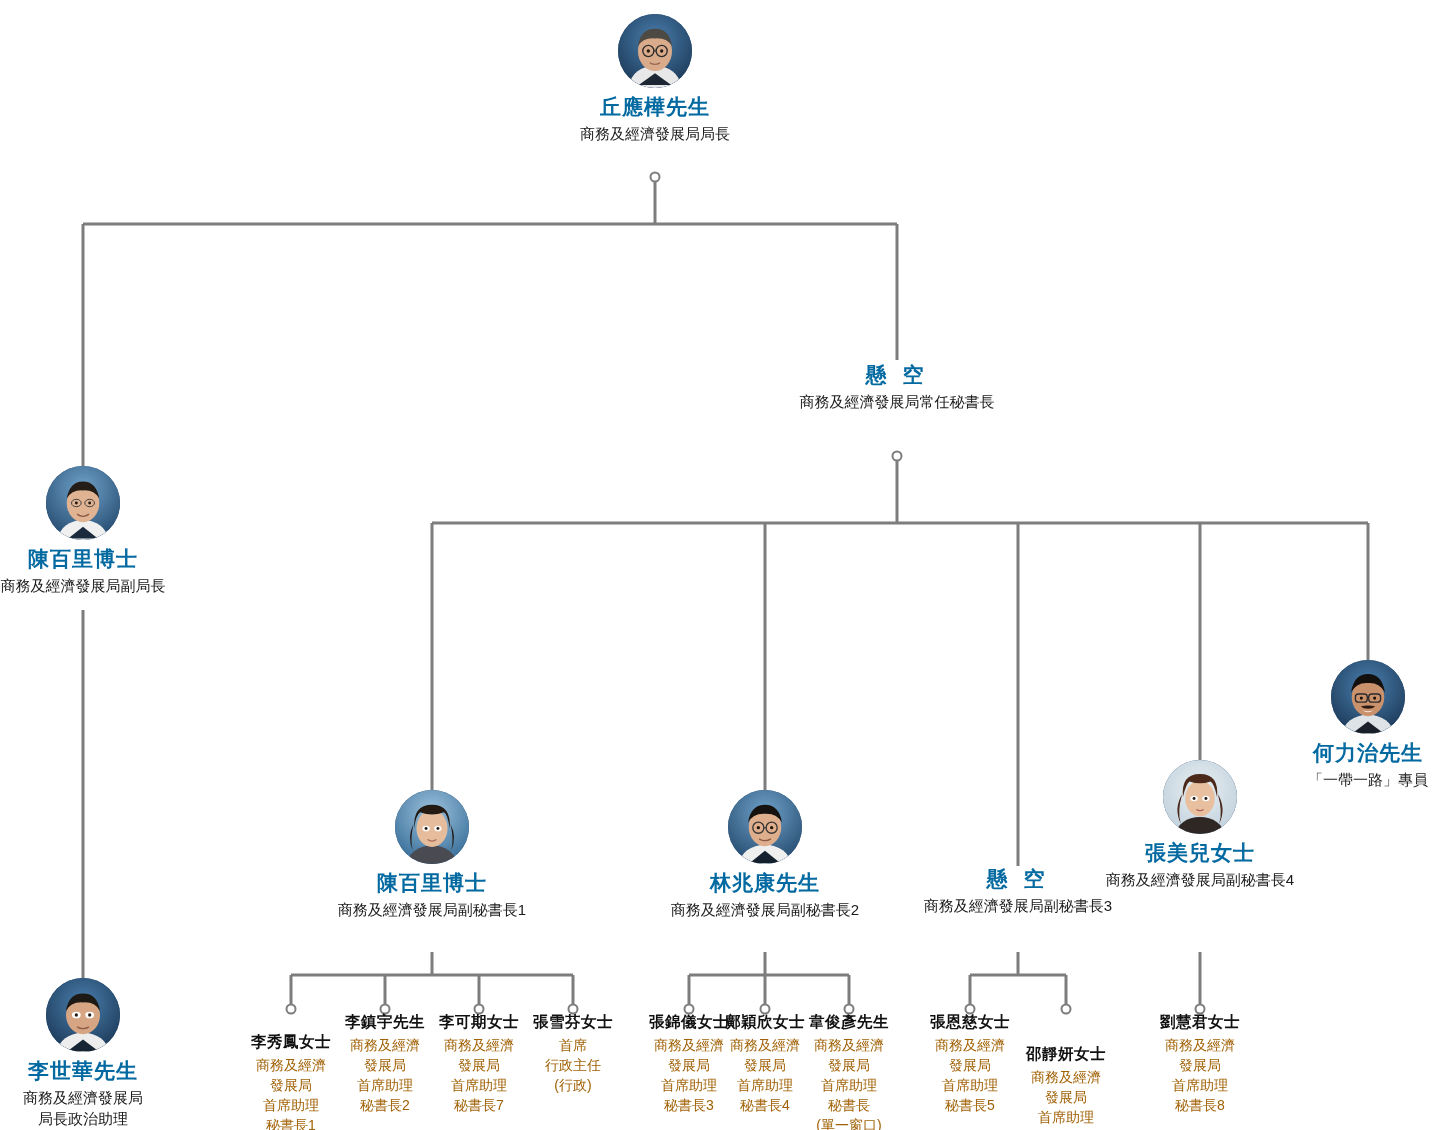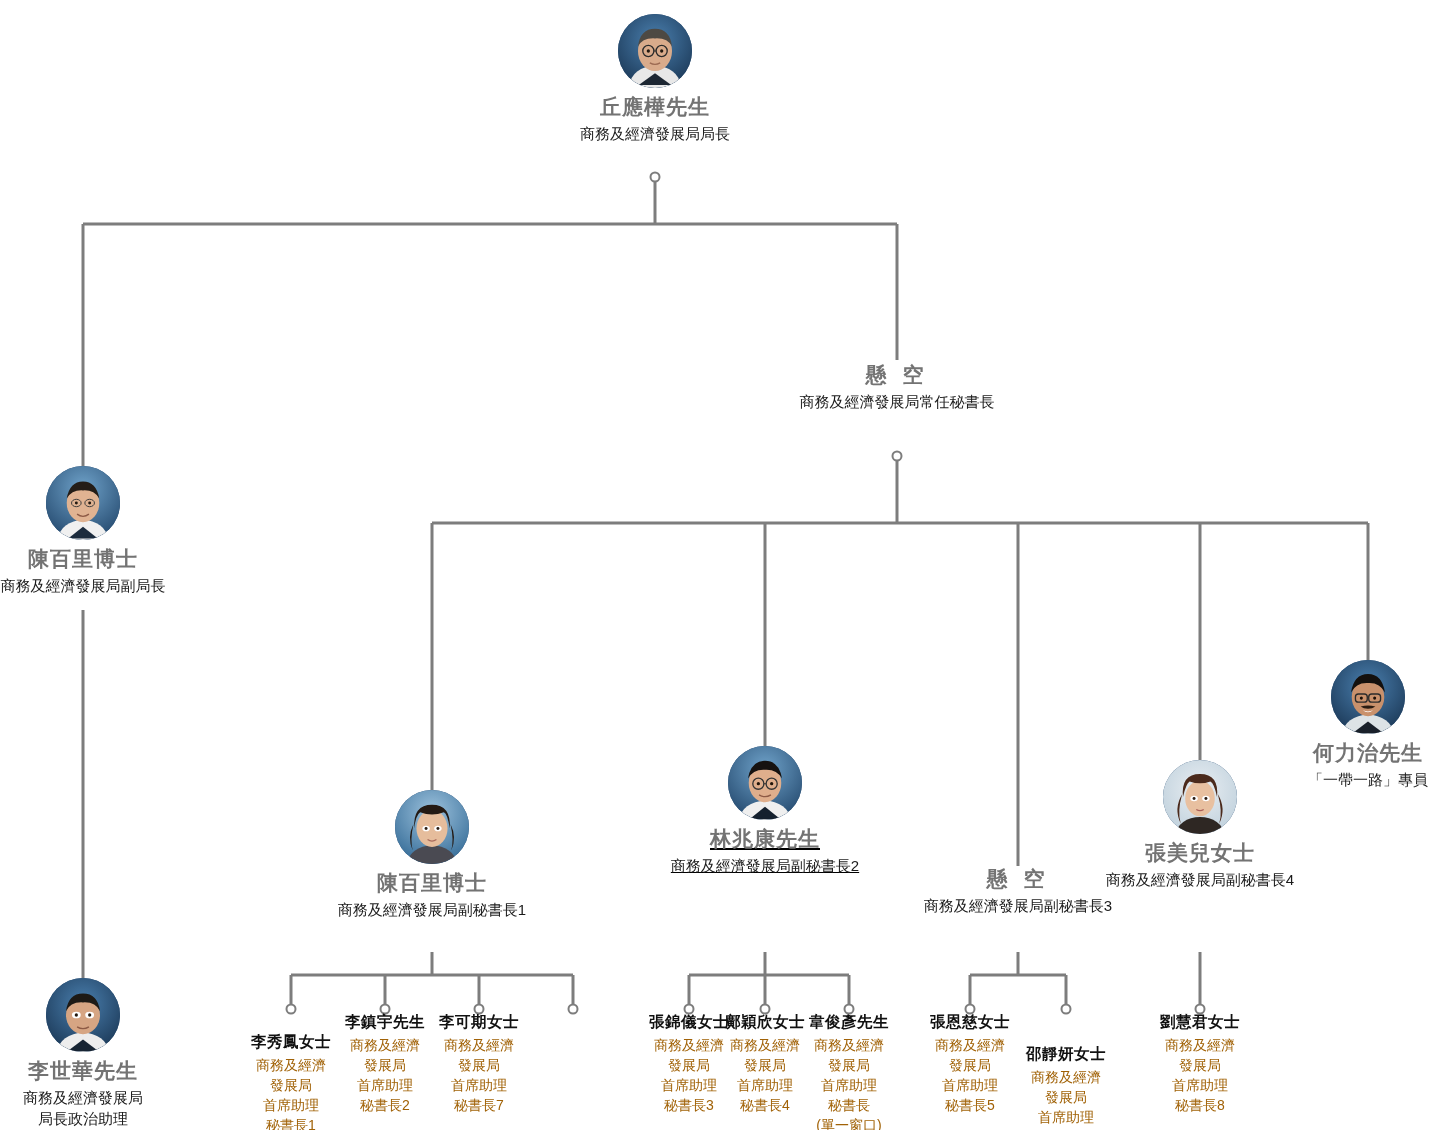--- a/index.html
+++ b/index.html
@@ -45,21 +45,21 @@
     margin: 0 auto 6px auto;
     overflow: hidden;
     position: relative;
     background: #23476e;
   }
   .avatar svg { display: block; width: 100%; height: 100%; }
 
   .node-name {
     font-size: 21px;
     font-weight: bold;
-    color: #737373;
+    color: #0369a1;
     line-height: 1.25;
     letter-spacing: 1px;
     white-space: nowrap;
   }
   .node-title {
     font-size: 15px;
     color: #1a1a1a;
     line-height: 1.38;
     margin-top: 4px;
     white-space: pre-line;
@@ -241,21 +241,21 @@
         <ellipse cx="58" cy="52" rx="5" ry="3.8" fill="#fff"></ellipse>
         <circle cx="42" cy="52" r="2" fill="#2a1c12"></circle>
         <circle cx="58" cy="52" r="2" fill="#2a1c12"></circle>
         <path d="M44 67 q6 4 12 0" stroke="#a86a5b" stroke-width="1.7" fill="none"></path>
       </svg>
     </div>
     <div class="node-name">陳百里博士</div>
     <div class="node-title">商務及經濟發展局副秘書長1</div>
   </div>
 
-  <div class="node" style="left:645px; top:746px; width:240px;text-decoration:underline;">
+  <div class="node" style="left:645px; top:790px; width:240px;">
     <div class="avatar">
       <svg viewBox="0 0 100 100">
         <rect width="100" height="100" fill="url(#bgB)"></rect>
         <ellipse cx="50" cy="99" rx="34" ry="25" fill="#efefef"></ellipse>
         <path d="M29 99 L50 82 L71 99 Z" fill="#14202e"></path>
         <ellipse cx="50" cy="50" rx="22" ry="26" fill="#dfae8c"></ellipse>
         <path d="M27 44 q4 -24 23 -24 q19 0 23 24 q-7 -13 -23 -12 q-16 -1 -23 12Z" fill="#161210"></path>
         <circle cx="41" cy="51" r="7.5" fill="none" stroke="#333" stroke-width="1.8"></circle>
         <circle cx="59" cy="51" r="7.5" fill="none" stroke="#333" stroke-width="1.8"></circle>
         <line x1="48.5" y1="51" x2="51.5" y2="51" stroke="#333" stroke-width="1.6"></line>
@@ -331,20 +331,26 @@
   </div>
 
   <div class="node leaf" style="left:419px; top:1012px; width:120px;">
     <div class="node-name">李可期女士</div>
     <div class="node-title">商務及經濟
 發展局
 首席助理
 秘書長7</div>
   </div>
 
+  <div class="node leaf" style="left:513px; top:1012px; width:120px;">
+    <div class="node-name">張雪芬女士</div>
+    <div class="node-title">首席
+行政主任
+(行政)</div>
+  </div>
 
   <div class="node leaf" style="left:629px; top:1012px; width:120px;">
     <div class="node-name">張錦儀女士</div>
     <div class="node-title">商務及經濟
 發展局
 首席助理
 秘書長3</div>
   </div>
 
   <div class="node leaf" style="left:705px; top:1012px; width:120px;text-align:center;">

